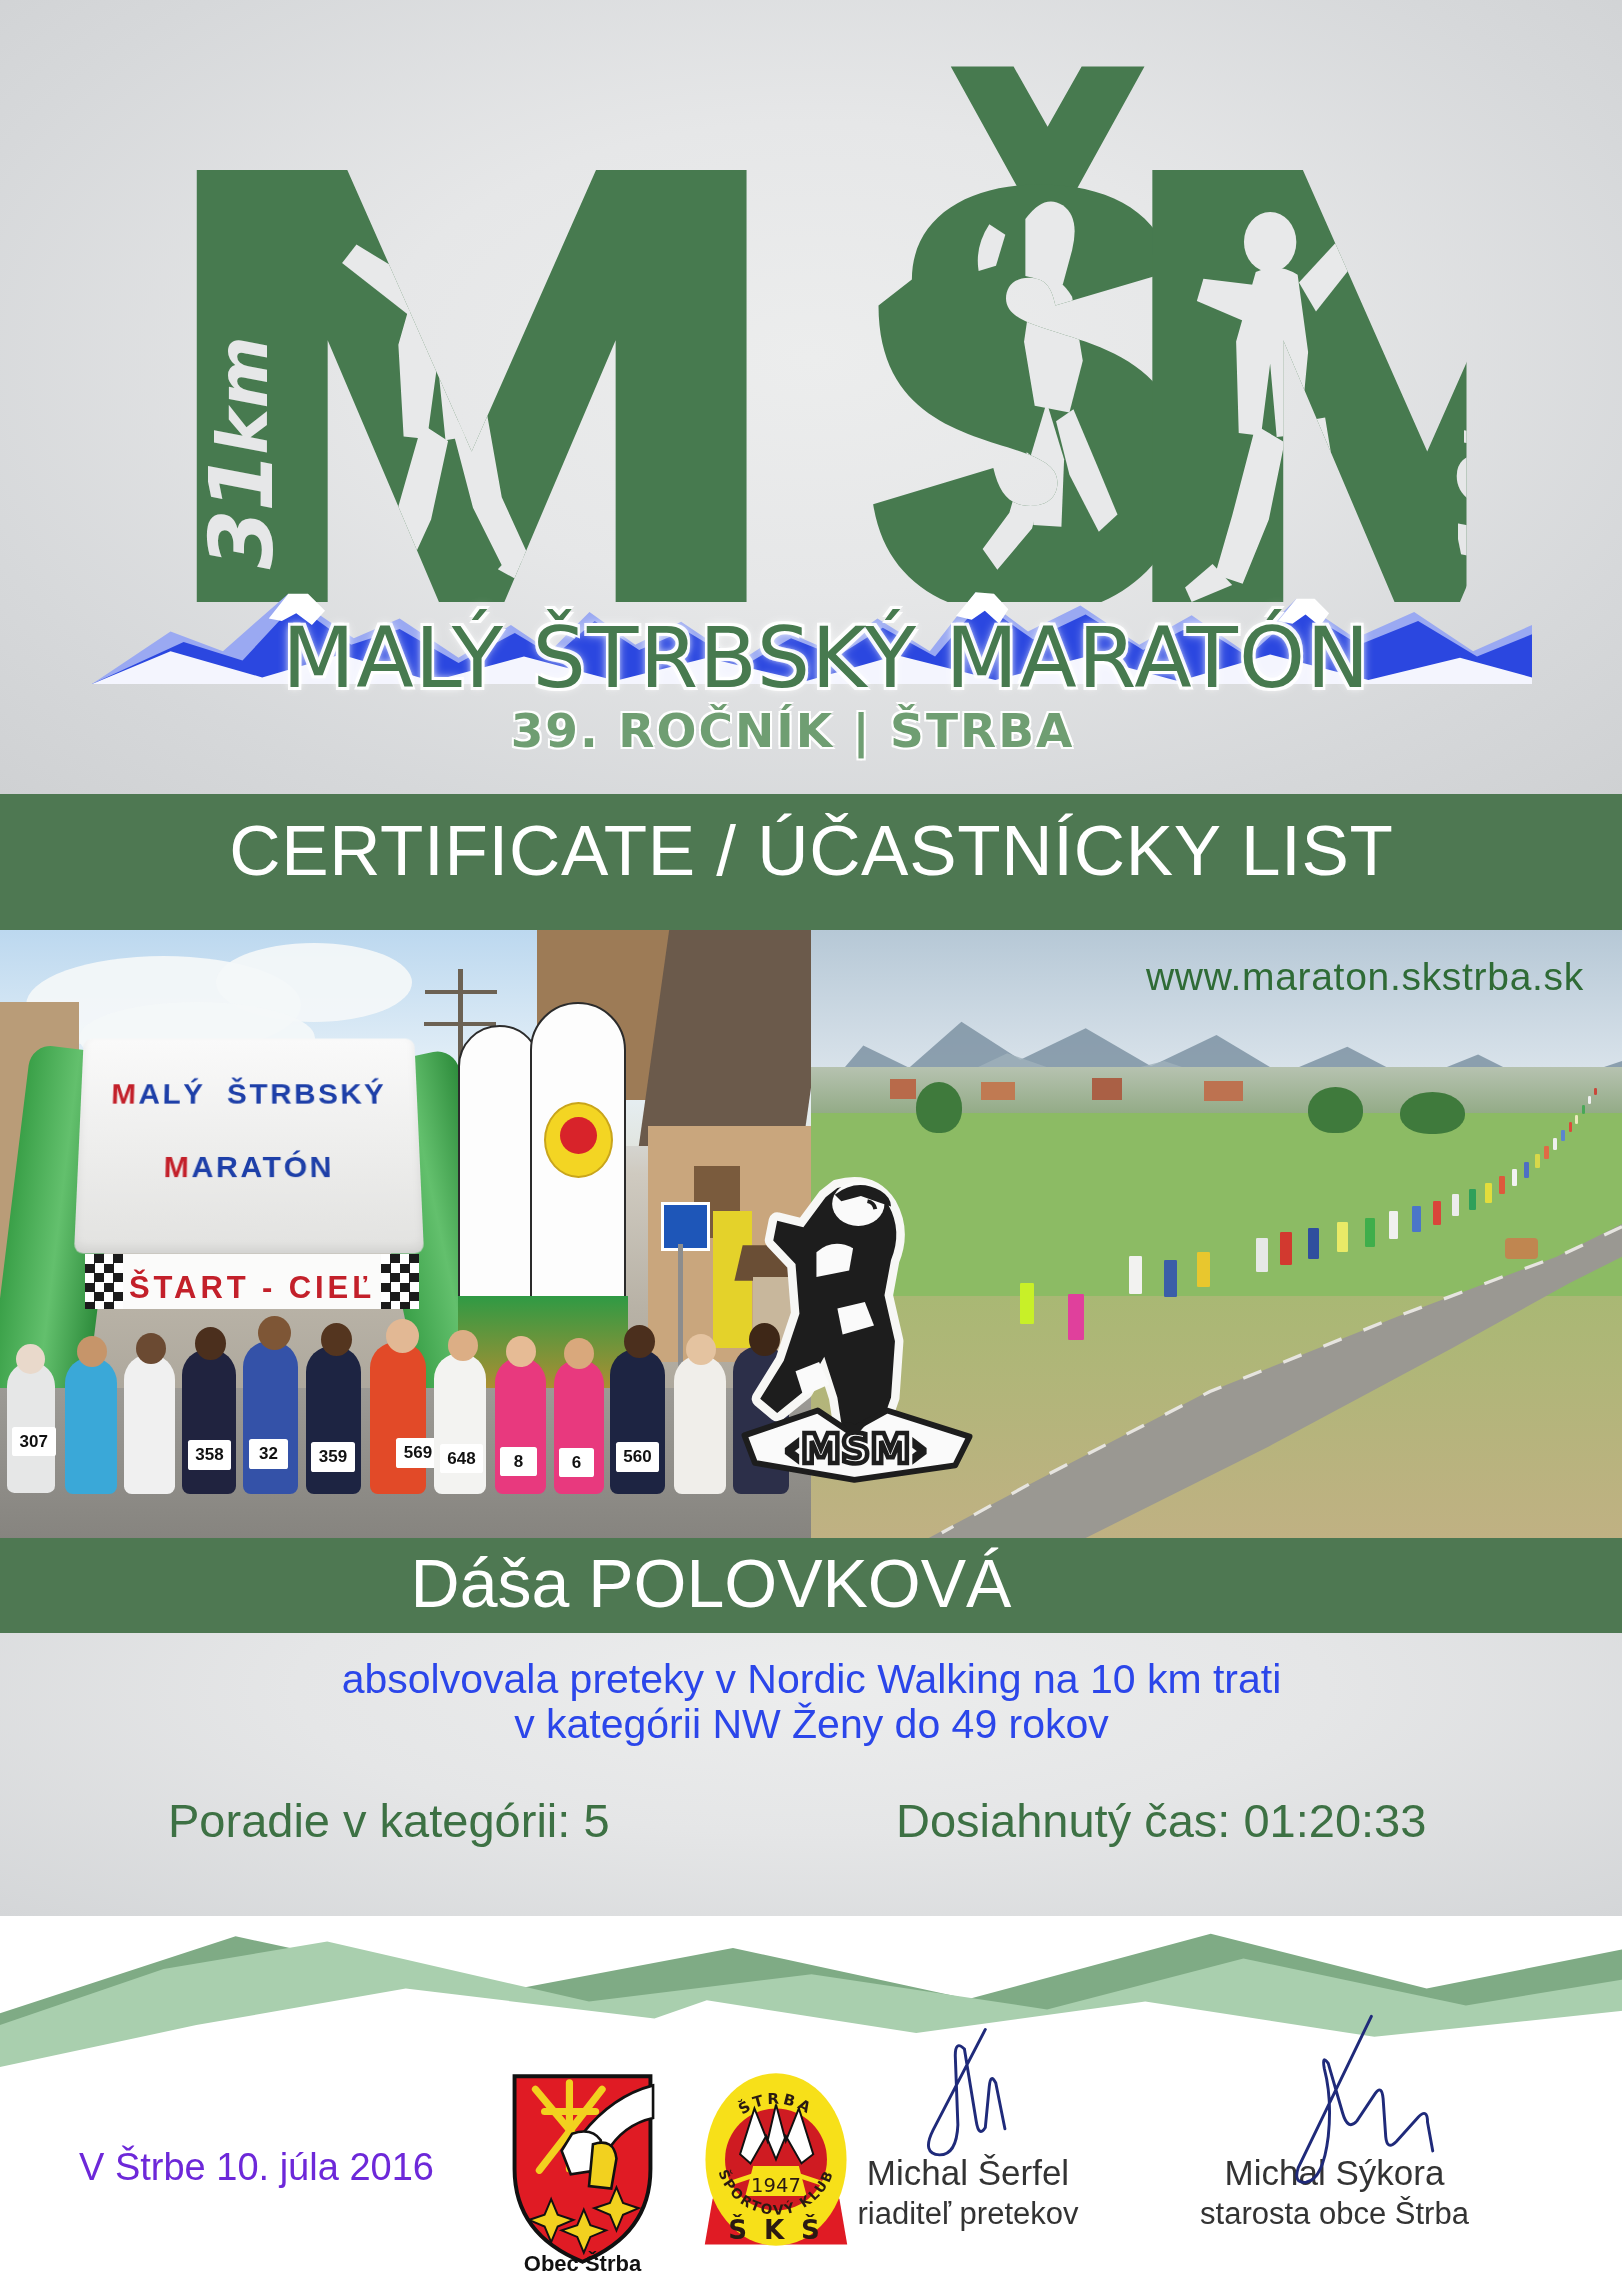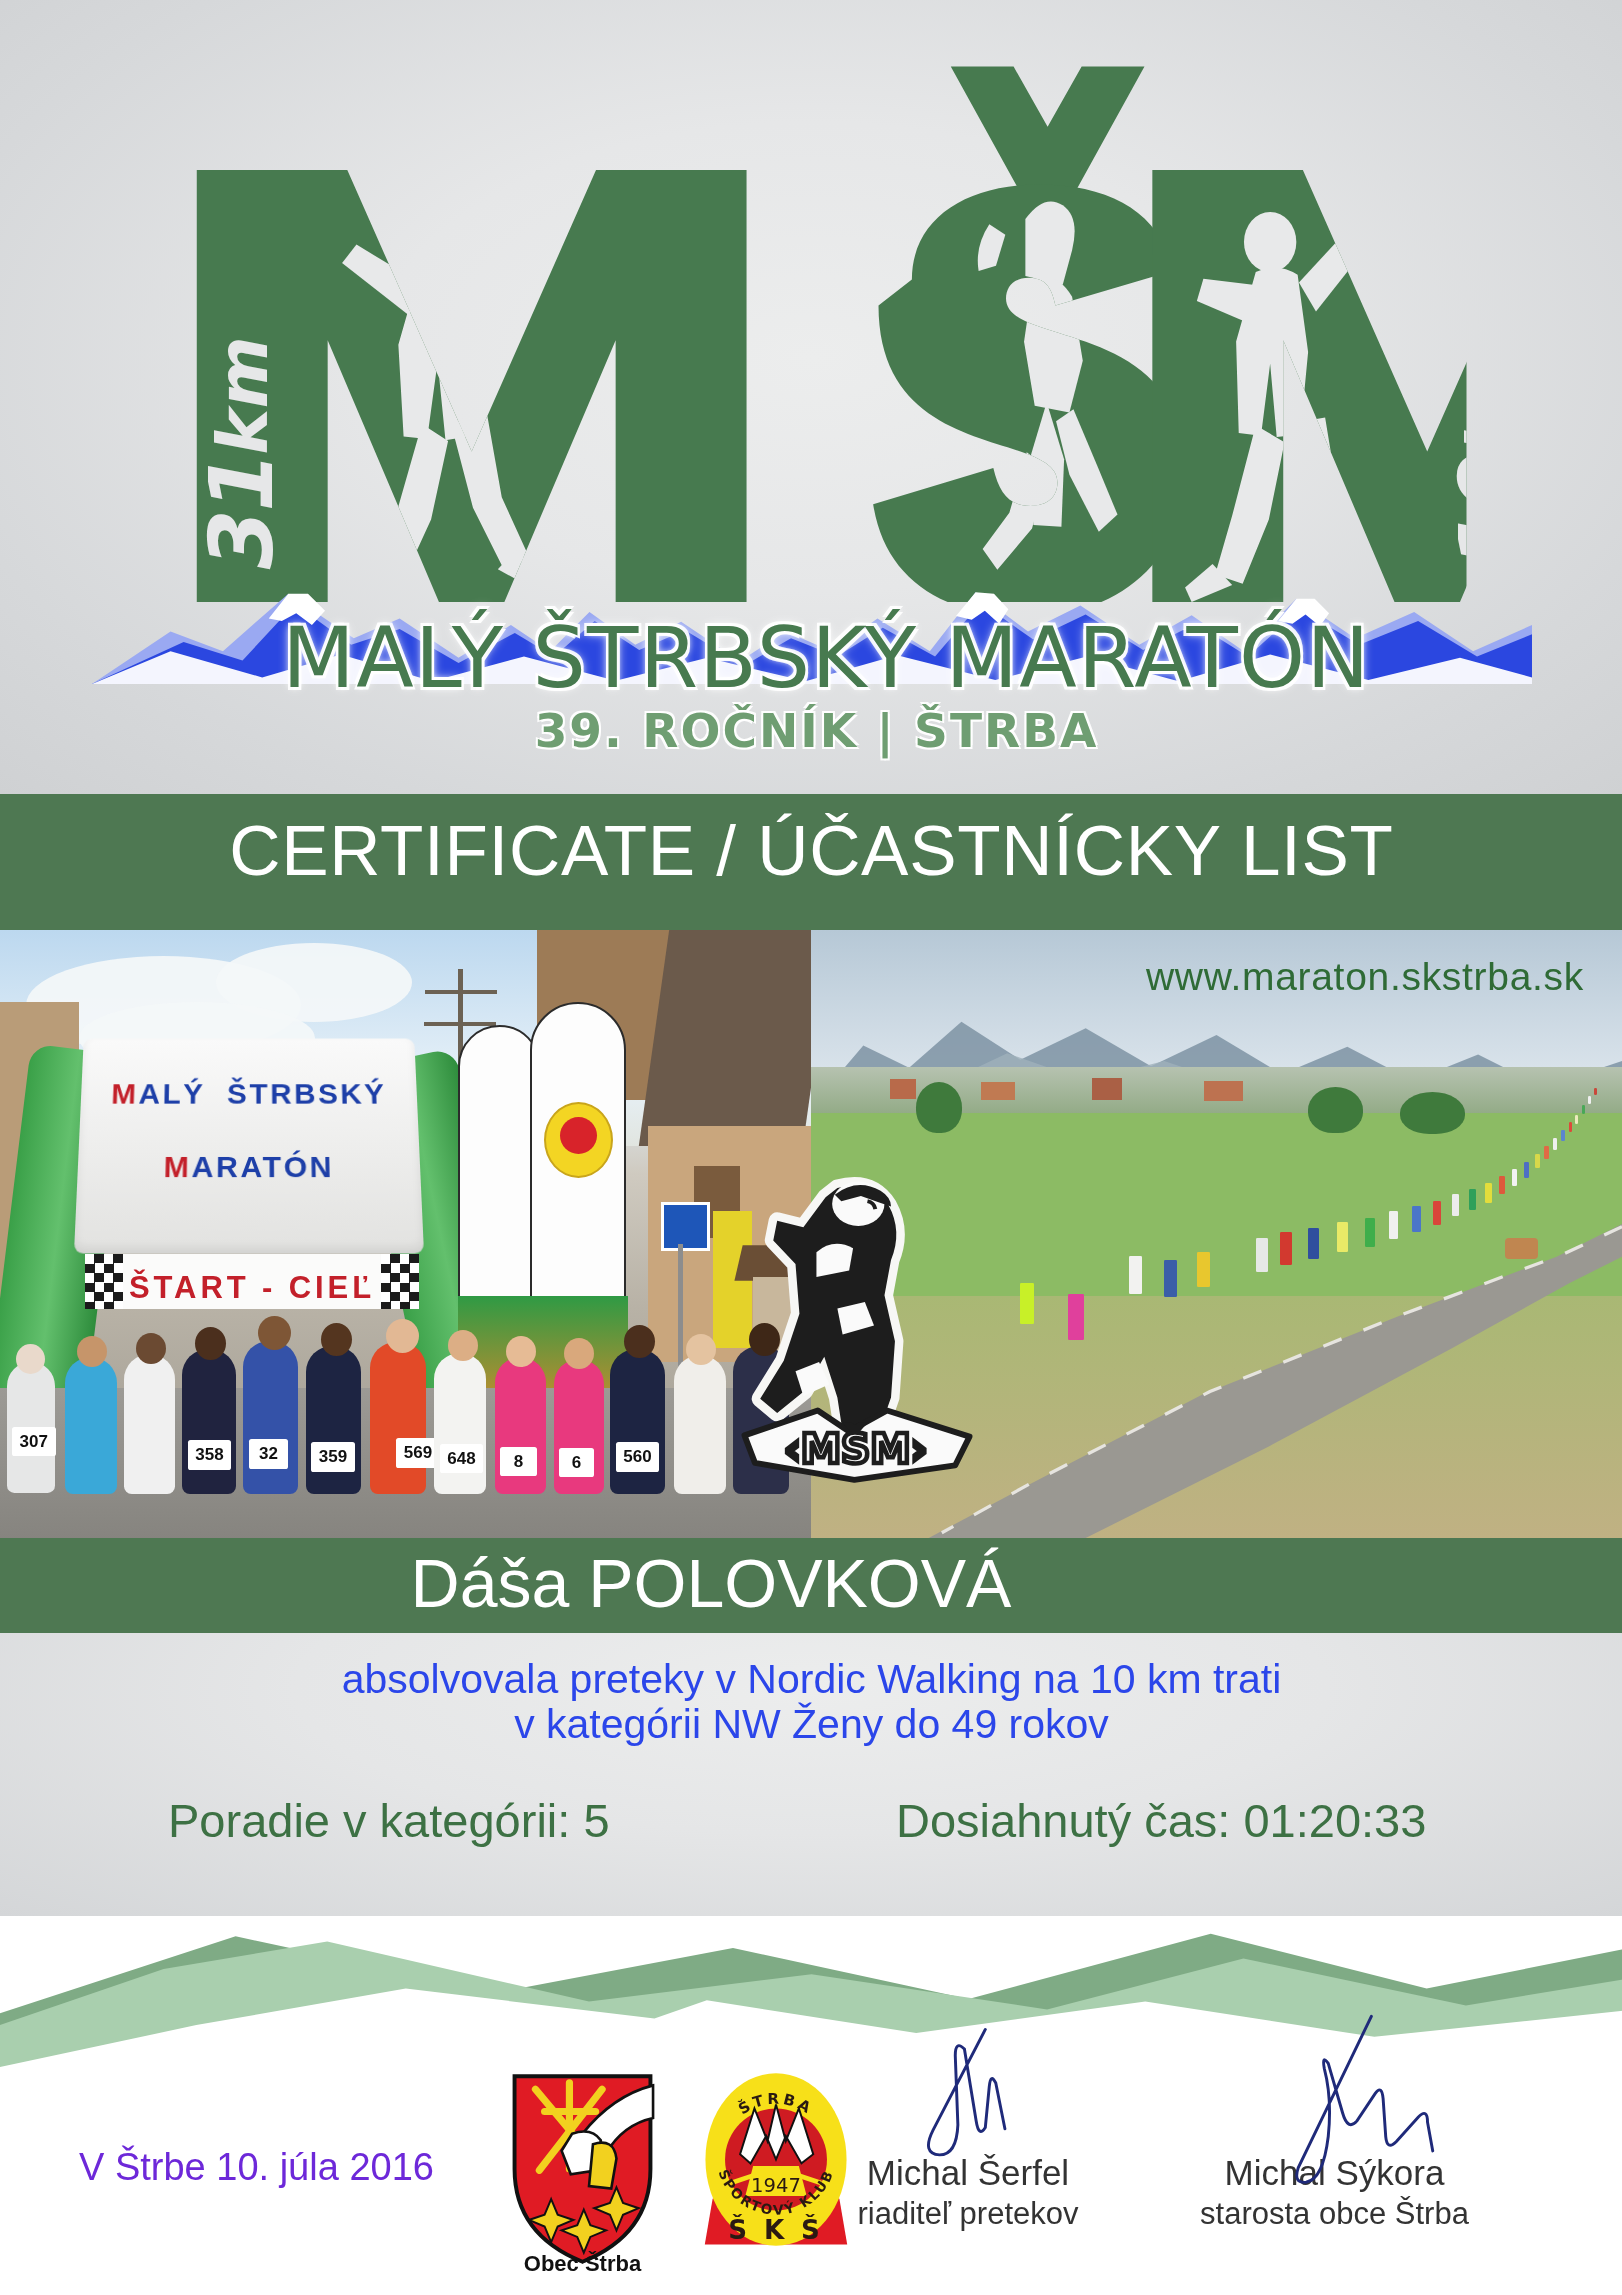--- a/index.html
+++ b/index.html
@@ -15,21 +15,21 @@
 
   .title-main{position:absolute;left:0;top:609px;width:1589px;text-align:center;
     font-size:84px;font-weight:normal;letter-spacing:1.3px;color:#477a4f;
     font-family:"DejaVu Sans",sans-serif;
     text-shadow:0 0 6.5px #fff,0 0 11.8px #fff,2.6px 2.6px 0 rgba(255,255,255,.95),-2.6px -2.6px 0 rgba(255,255,255,.95),2.6px -2.6px 0 rgba(255,255,255,.9),-2.6px 2.6px 0 rgba(255,255,255,.9);
     white-space:nowrap;margin-left:32px;}
   .title-sub{position:absolute;left:0;top:703px;width:1585px;text-align:center;
     font-size:47px;font-weight:bold;letter-spacing:2px;color:#6f9e72;
     font-family:"DejaVu Sans",sans-serif;
     text-shadow:2px 2px 0 rgba(255,255,255,.95),-2px -2px 0 rgba(255,255,255,.95),2px -2px 0 rgba(255,255,255,.9),-2px 2px 0 rgba(255,255,255,.9);
-    white-space:nowrap;padding-left:24px;}
+    white-space:nowrap;}
 
   
   .cert-band{position:absolute;left:0;top:794px;width:1623px;height:136px;background:#4e7852;}
   .cert-title{position:absolute;left:0;top:810px;width:1623px;text-align:center;color:#fff;
     font-size:71px;font-weight:400;letter-spacing:0.7px;white-space:nowrap;}
 
   
   .photos{position:absolute;left:0;top:930px;width:1623px;height:609px;display:flex;overflow:hidden;}
   .photo{position:relative;overflow:hidden;}
   .photo-left{width:811px;height:609px;background:linear-gradient(#cfe3f2 0%,#e3eef7 24%,#cfcac0 40%,#b8b2a6 62%,#9a958c 100%);}

